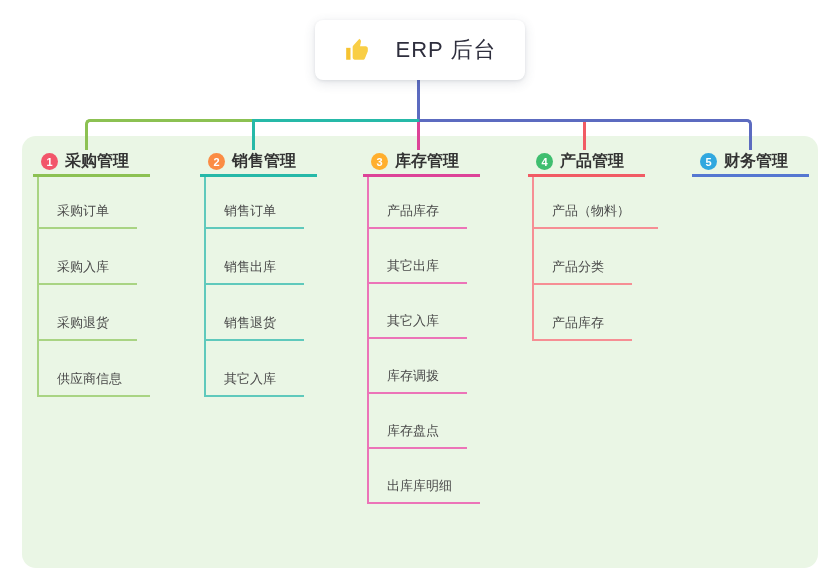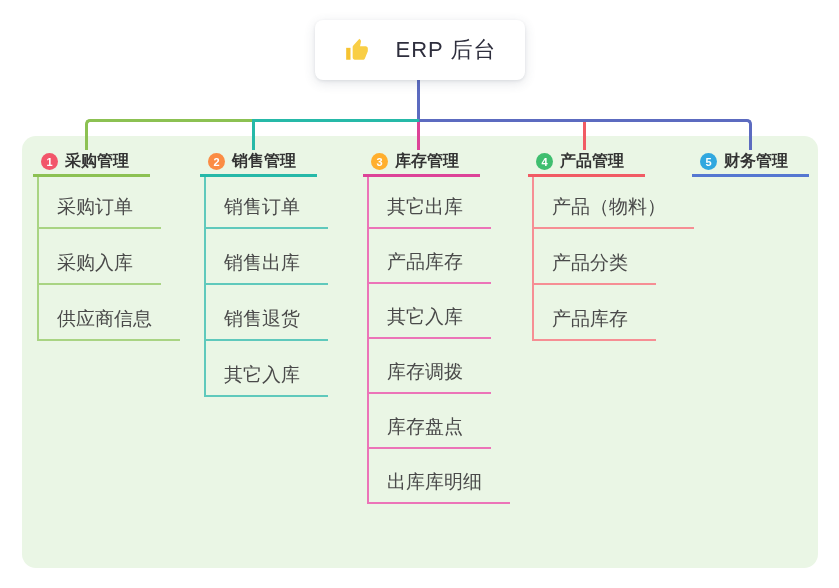--- a/index.html
+++ b/index.html
@@ -45,21 +45,21 @@
   }
   .items{
     margin-left:4px;width:fit-content;
     border-left:2px solid var(--cl);
   }
   .item{
     height:56px;box-sizing:border-box;width:fit-content;
     border-bottom:2px solid var(--cl);
     display:flex;align-items:flex-end;
     padding:0 28px 7px 18px;
-    font-size:19px;color:#4a4a4a;white-space:nowrap;cursor:default;
+    font-size:13px;color:#4a4a4a;white-space:nowrap;cursor:default;
   }
   .item:first-child{height:52px;}
   .b3 .item{height:55px;}
   .b3 .item:first-child{height:52px;}
 </style>
 </head>
 <body style="--trunk: #5C6BC0;">
 
 <div class="panel"></div>
 
@@ -86,20 +86,23 @@
     <span>采购管理</span>
   </div>
   <div class="items">
     <div class="item">
         <span>采购订单</span>
       </div>
     <div class="item">
         <span>采购入库</span>
       </div>
     <div class="item">
+        <span>采购退货</span>
+      </div>
+    <div class="item">
         <span>供应商信息</span>
       </div>
   </div>
 </div>
 
 <div class="branch b2" style="--c: #26B9A8; --cl: #5FC9BC; --badge: #FB8C44;">
   <div class="branch-header">
     <span class="badge">2</span>
     <span>销售管理</span>
   </div>
@@ -119,24 +122,24 @@
   </div>
 </div>
 
 <div class="branch b3" style="--c: #DD4398; --cl: #EC74B8; --badge: #FFAF2E;">
   <div class="branch-header">
     <span class="badge">3</span>
     <span>库存管理</span>
   </div>
   <div class="items">
     <div class="item">
-        <span>其它出库</span>
+        <span>产品库存</span>
       </div>
     <div class="item">
-        <span>产品库存</span>
+        <span>其它出库</span>
       </div>
     <div class="item">
         <span>其它入库</span>
       </div>
     <div class="item">
         <span>库存调拨</span>
       </div>
     <div class="item">
         <span>库存盘点</span>
       </div>

